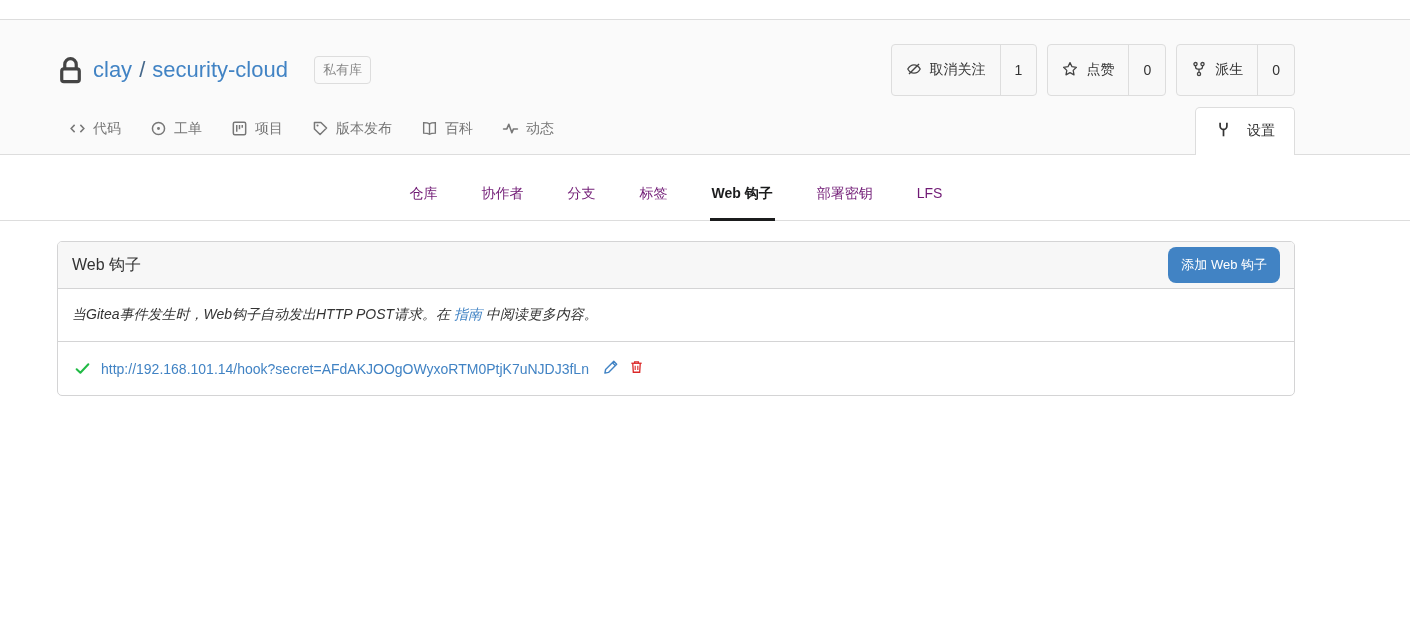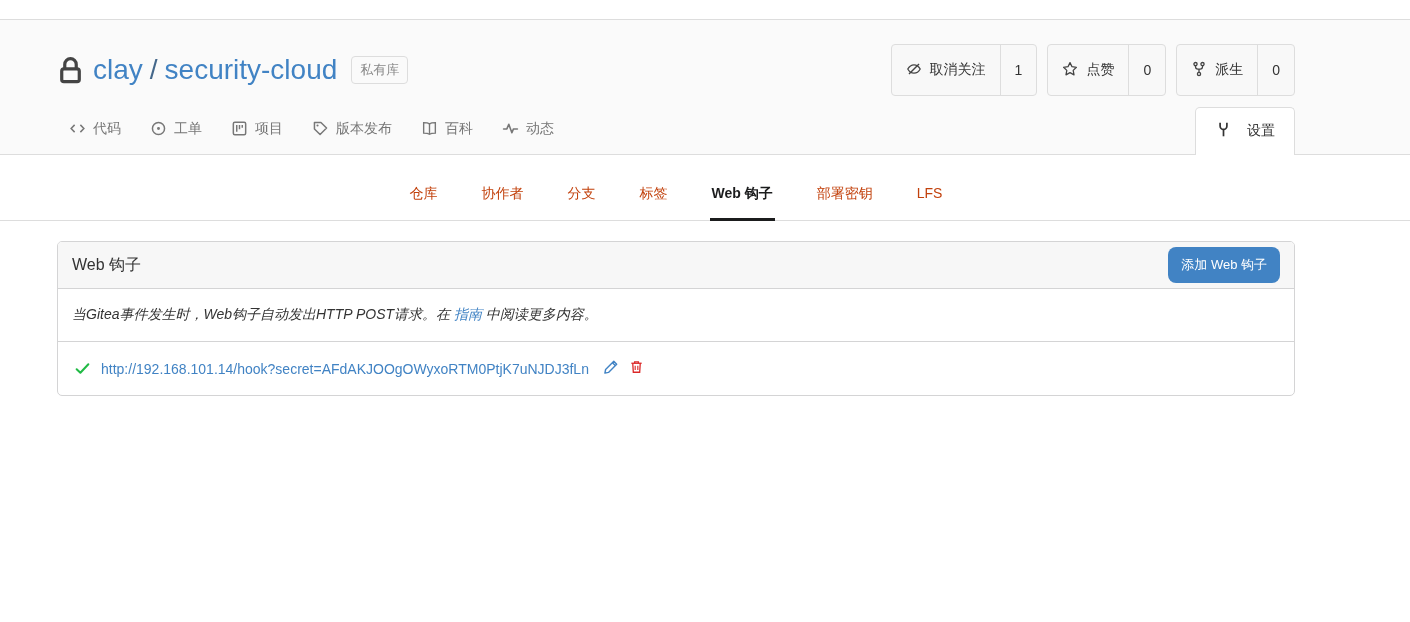--- a/index.html
+++ b/index.html
@@ -10,25 +10,25 @@
     color: #333;
     font-size: 14px;
   }
   .top-strip { height: 20px; background: #fff; border-bottom: 1px solid #ddd; }
 
   .repo-header { background: #fafafa; border-bottom: 1px solid #ddd; }
   .container { width: 1238px; margin-left: 57px; }
 
   .title-row { display: flex; align-items: center; padding-top: 24px; }
   .lock-wrap { display: inline-flex; margin-right: 9px; }
-  .repo-title { font-size: 28px; display: flex; align-items: center; }
+  .repo-title { font-size: 22px; display: flex; align-items: center; }
   .repo-title a { color: #4183c4; text-decoration: none; cursor: pointer; }
   .path-sep { color: #44678a; margin: 0 7px; }
   .visibility-badge {
-    margin-left: 14px; font-size: 13px; color: #888;
+    margin-left: 26px; font-size: 13px; color: #888;
     border: 1px solid #ddd; border-radius: 4px; background: #fafafa;
     padding: 4px 8px;
   }
   .actions { margin-left: auto; display: flex; gap: 10px; }
   .action-btn {
     display: flex; align-items: stretch; height: 52px;
     background: #f8f8f8; border: 1px solid #ddd; border-radius: 4px;
     font-size: 14px; color: #333; cursor: pointer; overflow: hidden;
   }
   .action-label { display: flex; align-items: center; gap: 8px; padding: 0 14px; }
@@ -45,21 +45,21 @@
     margin-left: auto; display: flex; align-items: center; gap: 15px;
     background: #fff; border: 1px solid #ddd; border-bottom: none;
     border-radius: 5px 5px 0 0; padding: 13px 19px 14px;
     font-size: 14px; color: #333; cursor: pointer;
     position: relative; top: 1px;
   }
 
   .subnav { background: #fff; border-bottom: 1px solid #ddd; }
   .subnav-inner { width: 1238px; margin-left: 57px; display: flex; justify-content: center; gap: 40px; }
   .subtab {
-    padding: 30px 2px 15px; font-size: 14px; color: #c2410c; cursor: pointer;
+    padding: 30px 2px 15px; font-size: 14px; color: #701a75; cursor: pointer;
     border-bottom: 3px solid transparent; margin-bottom: -1px;
   }
   .subtab.active { color: #1b1c1d; font-weight: 700; border-bottom-color: #1b1c1d; }
 
   .content { padding-top: 20px; }
   .panel { width: 1238px; margin-left: 57px; border: 1px solid #d4d4d5; border-radius: 5px; background: #fff; }
   .panel-header {
     display: flex; align-items: center; justify-content: space-between;
     background: #f7f7f7; border-bottom: 1px solid #d4d4d5;
     border-radius: 4px 4px 0 0; padding: 8px 14px; height: 47px;

